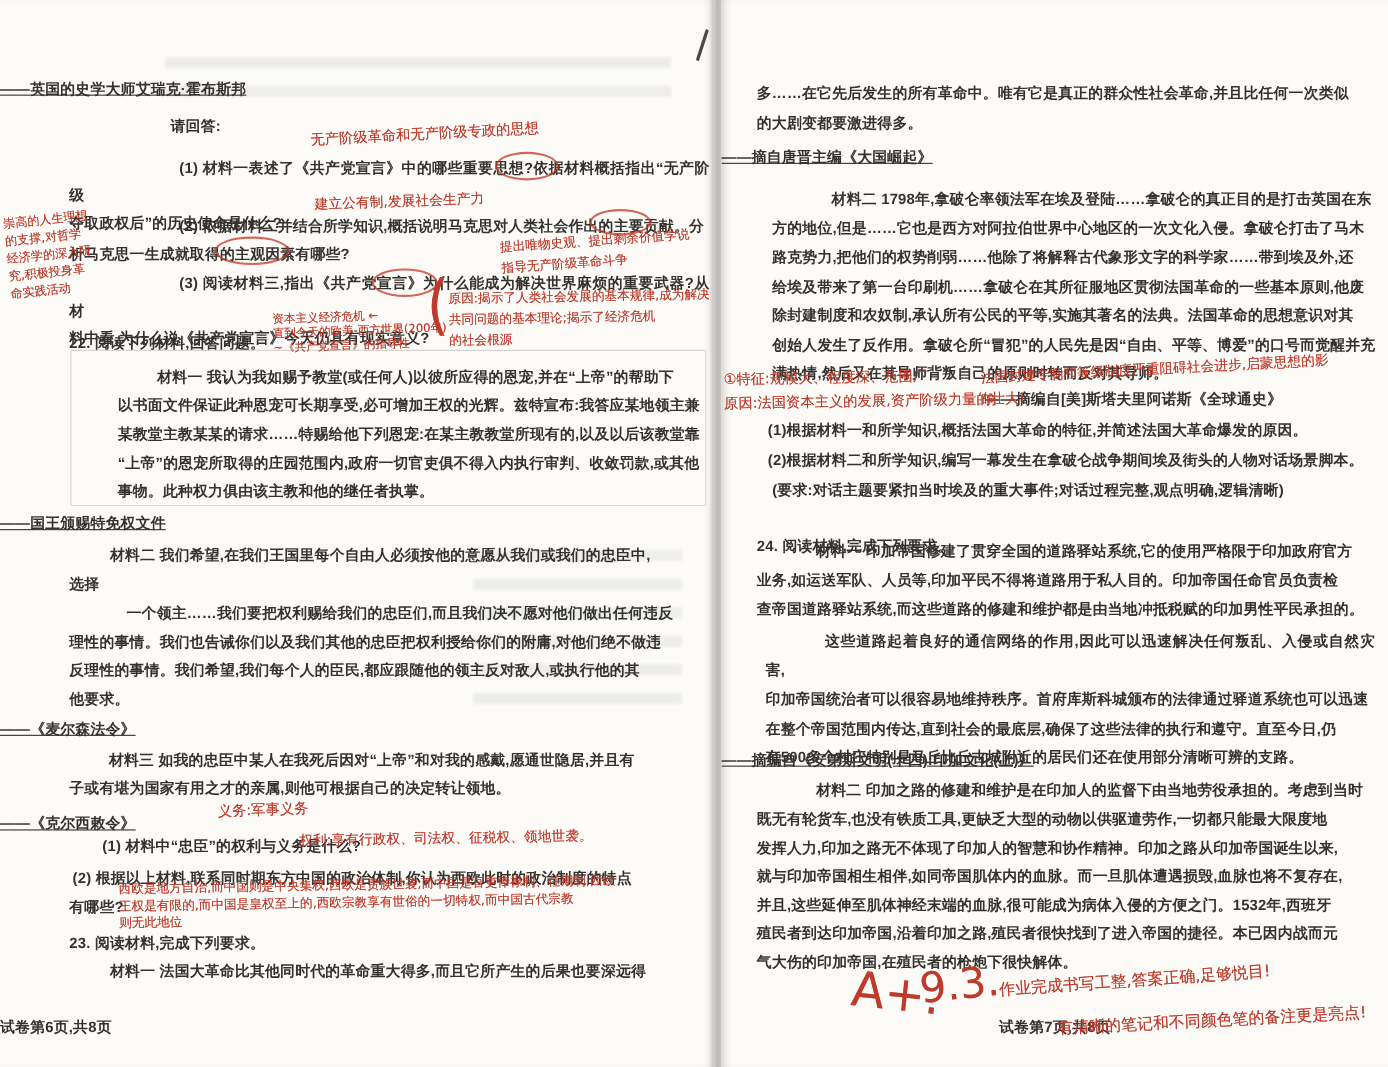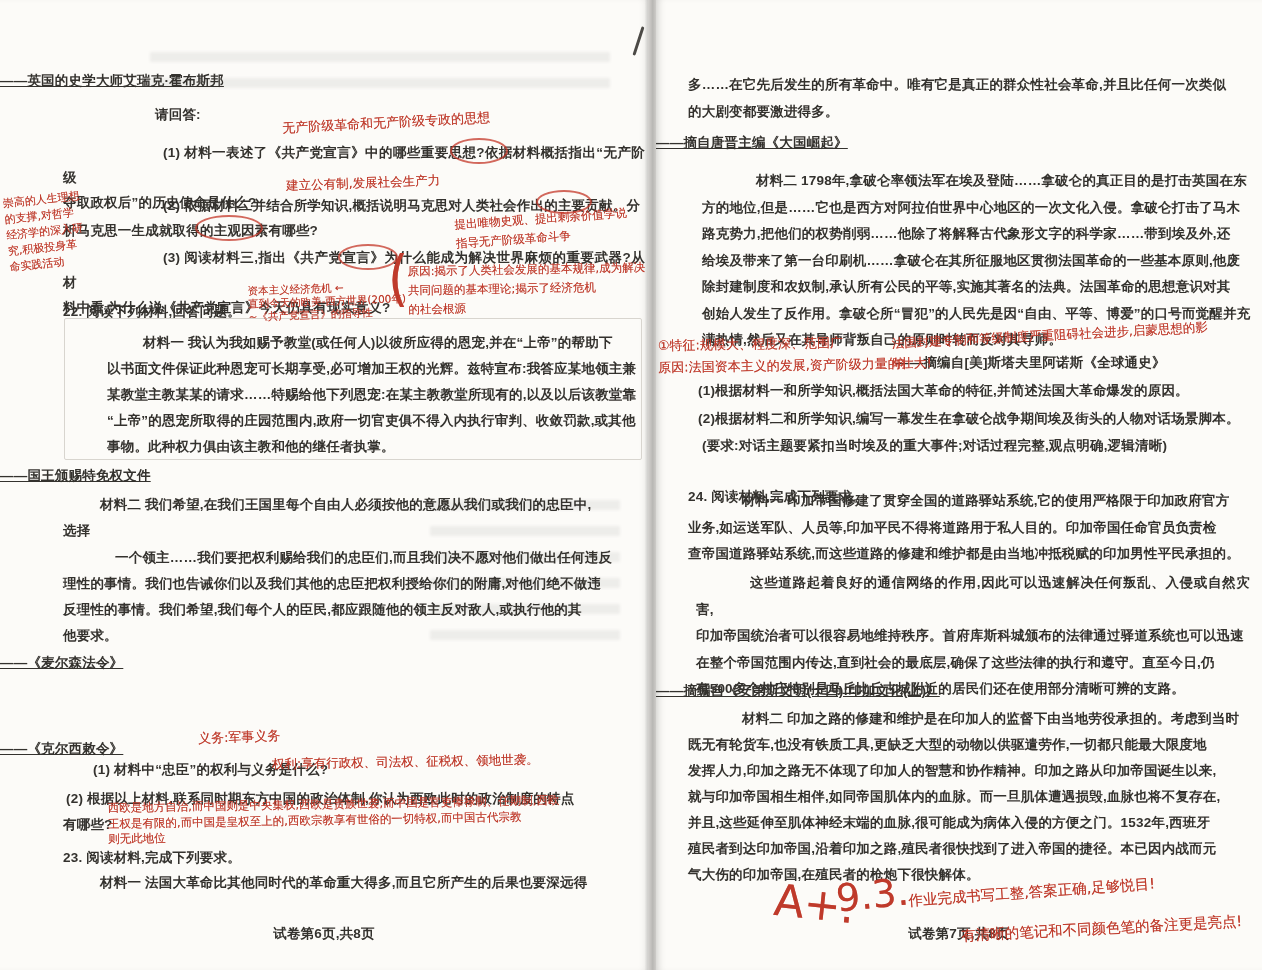--- a/index.html
+++ b/index.html
@@ -84,33 +84,35 @@
 
   <div class="print" style="left:63px;top:518px;width:100px;">选择</div>
 
   <div class="print src" style="left:0;top:650px;width:590px;">——《麦尔森法令》</div>
 
   <div class="print" style="left:63px;top:545px;width:582px;line-height:26px;text-indent:52px;">一个领主……我们要把权利赐给我们的忠臣们,而且我们决不愿对他们做出任何违反
 理性的事情。我们也告诫你们以及我们其他的忠臣把权利授给你们的附庸,对他们绝不做违
 反理性的事情。我们希望,我们每个人的臣民,都应跟随他的领主反对敌人,或执行他的其
 他要求。</div>
 
+  <div class="print" style="left:63px;top:678px;width:582px;line-height:26px;text-indent:36px;">材料三 如我的忠臣中某人在我死后因对“上帝”和对我的感戴,愿通世隐居,并且有
+子或有堪为国家有用之才的亲属,则他可根据自己的决定转让领地。</div>
 
   <div class="print src" style="left:0;top:736px;width:640px;">——《克尔西敕令》</div>
 
   <div class="print" style="left:66px;top:757px;width:582px;margin-left:27px;">(1) 材料中“忠臣”的权利与义务是什么?</div>
 
   <div class="print" style="left:63px;top:786px;width:585px;line-height:26px;text-indent:3px;">(2) 根据以上材料,联系同时期东方中国的政治体制,你认为西欧此时的政治制度的特点
 有哪些?</div>
 
   <div class="print" style="left:63px;top:845px;width:582px;">23. 阅读材料,完成下列要求。</div>
 
   <div class="print" style="left:63px;top:870px;width:582px;text-indent:37px;">材料一 法国大革命比其他同时代的革命重大得多,而且它所产生的后果也要深远得</div>
 
-  <div class="print" style="left:0;top:921px;width:648px;text-align:center;white-space:nowrap;">试卷第6页,共8页</div>
+  <div class="print" style="left:0;top:921px;width:648px;white-space:nowrap;">试卷第6页,共8页</div>
 
   <div class="hw" style="left:282px;top:110px;width:360px;font-size:13px;transform:rotate(-3deg);">无产阶级革命和无产阶级专政的思想</div>
 
   <div class="hw" style="left:286px;top:171px;width:330px;font-size:12.5px;transform:rotate(-2deg);">建立公有制,发展社会生产力</div>
 
   <div class="hw" style="left:455px;top:208px;width:215px;font-size:11.5px;line-height:19px;transform:rotate(-4deg);">提出唯物史观、提出剩余价值学说
 指导无产阶级革命斗争</div>
 
   <div class="hw" style="left:6px;top:190px;width:116px;font-size:11px;line-height:16px;transform:rotate(-6deg);">崇高的人生理想
 的支撑,对哲学

